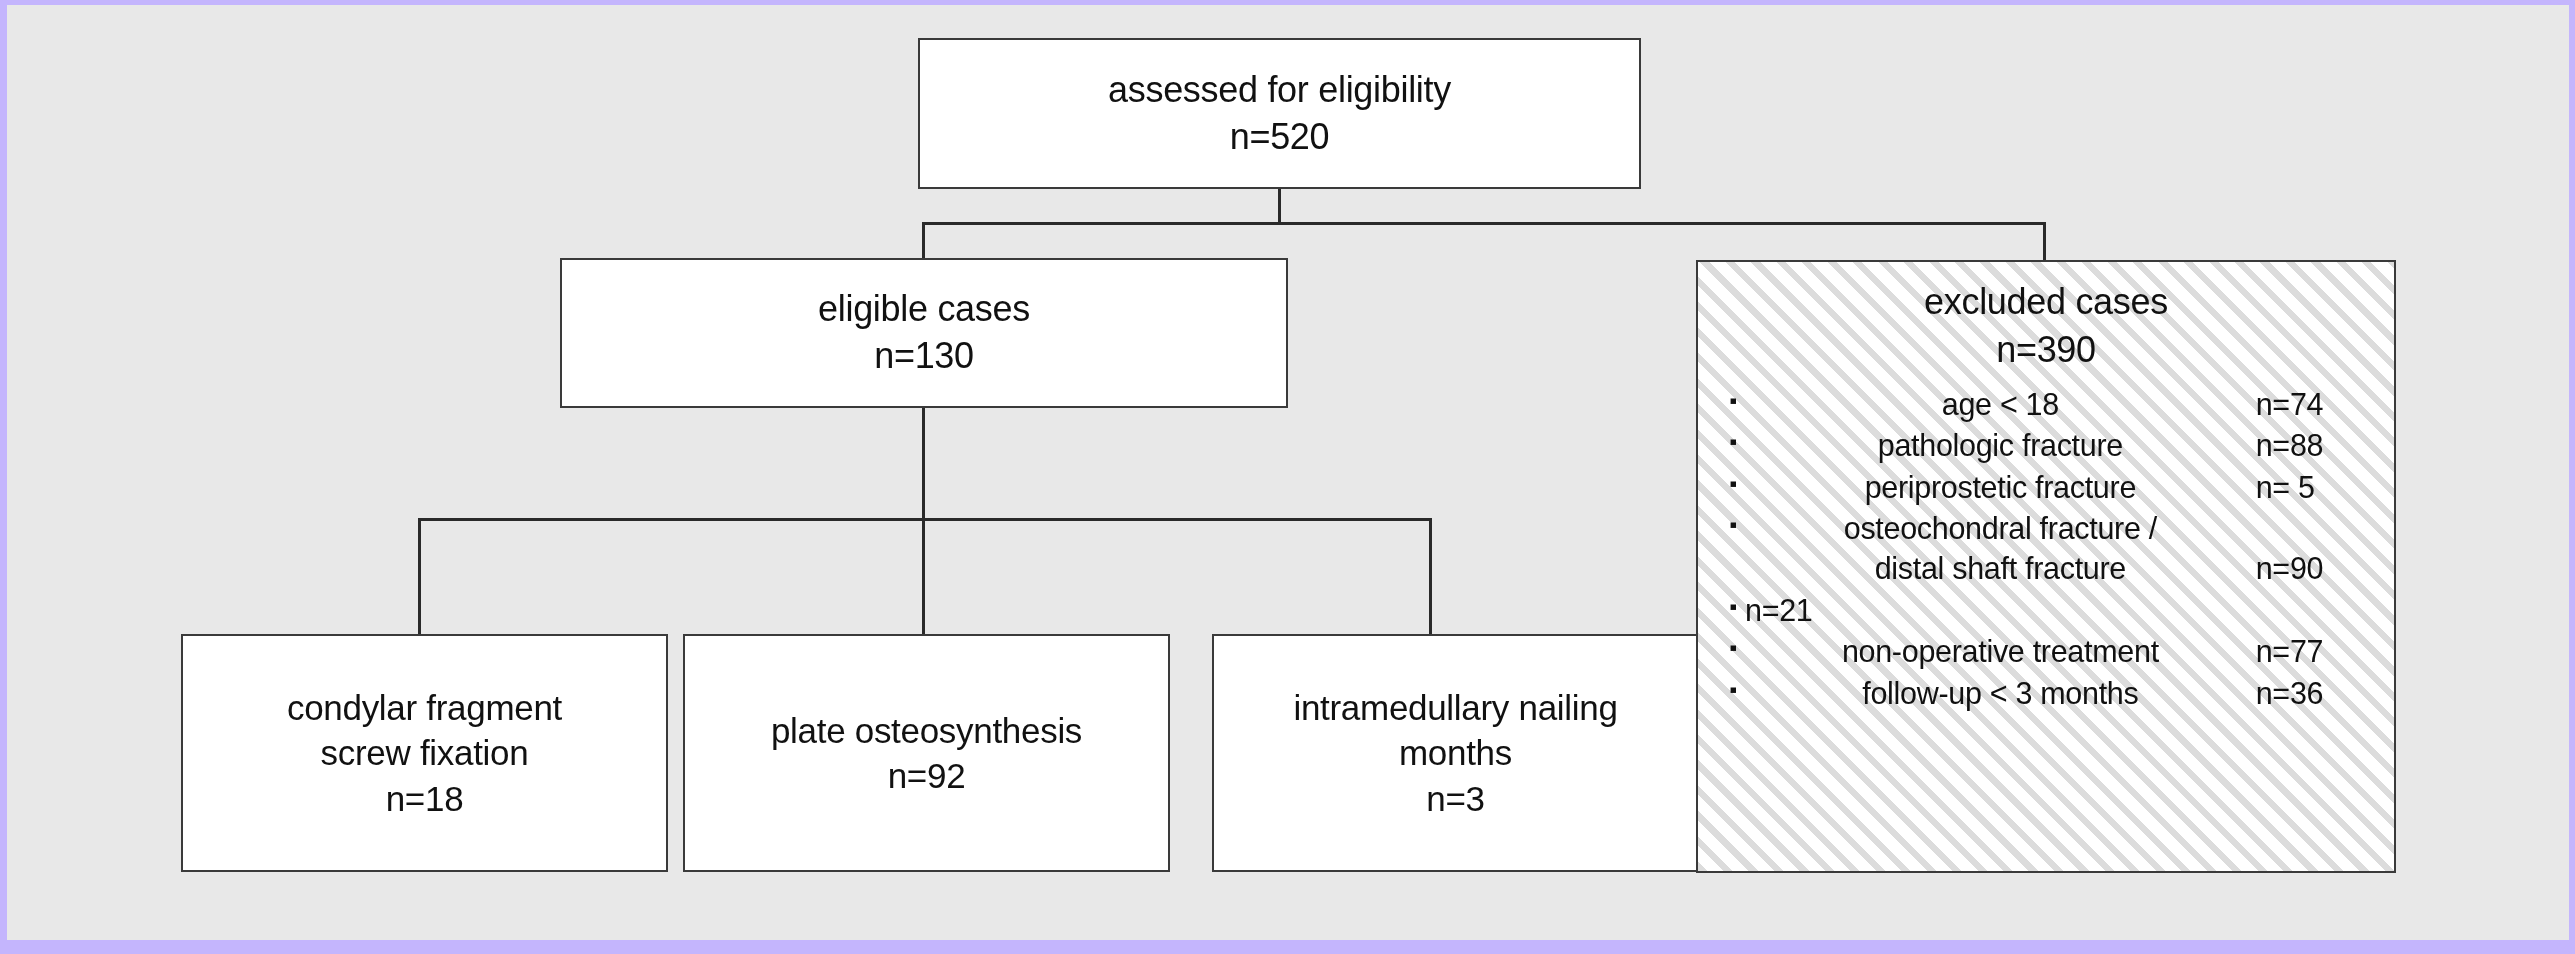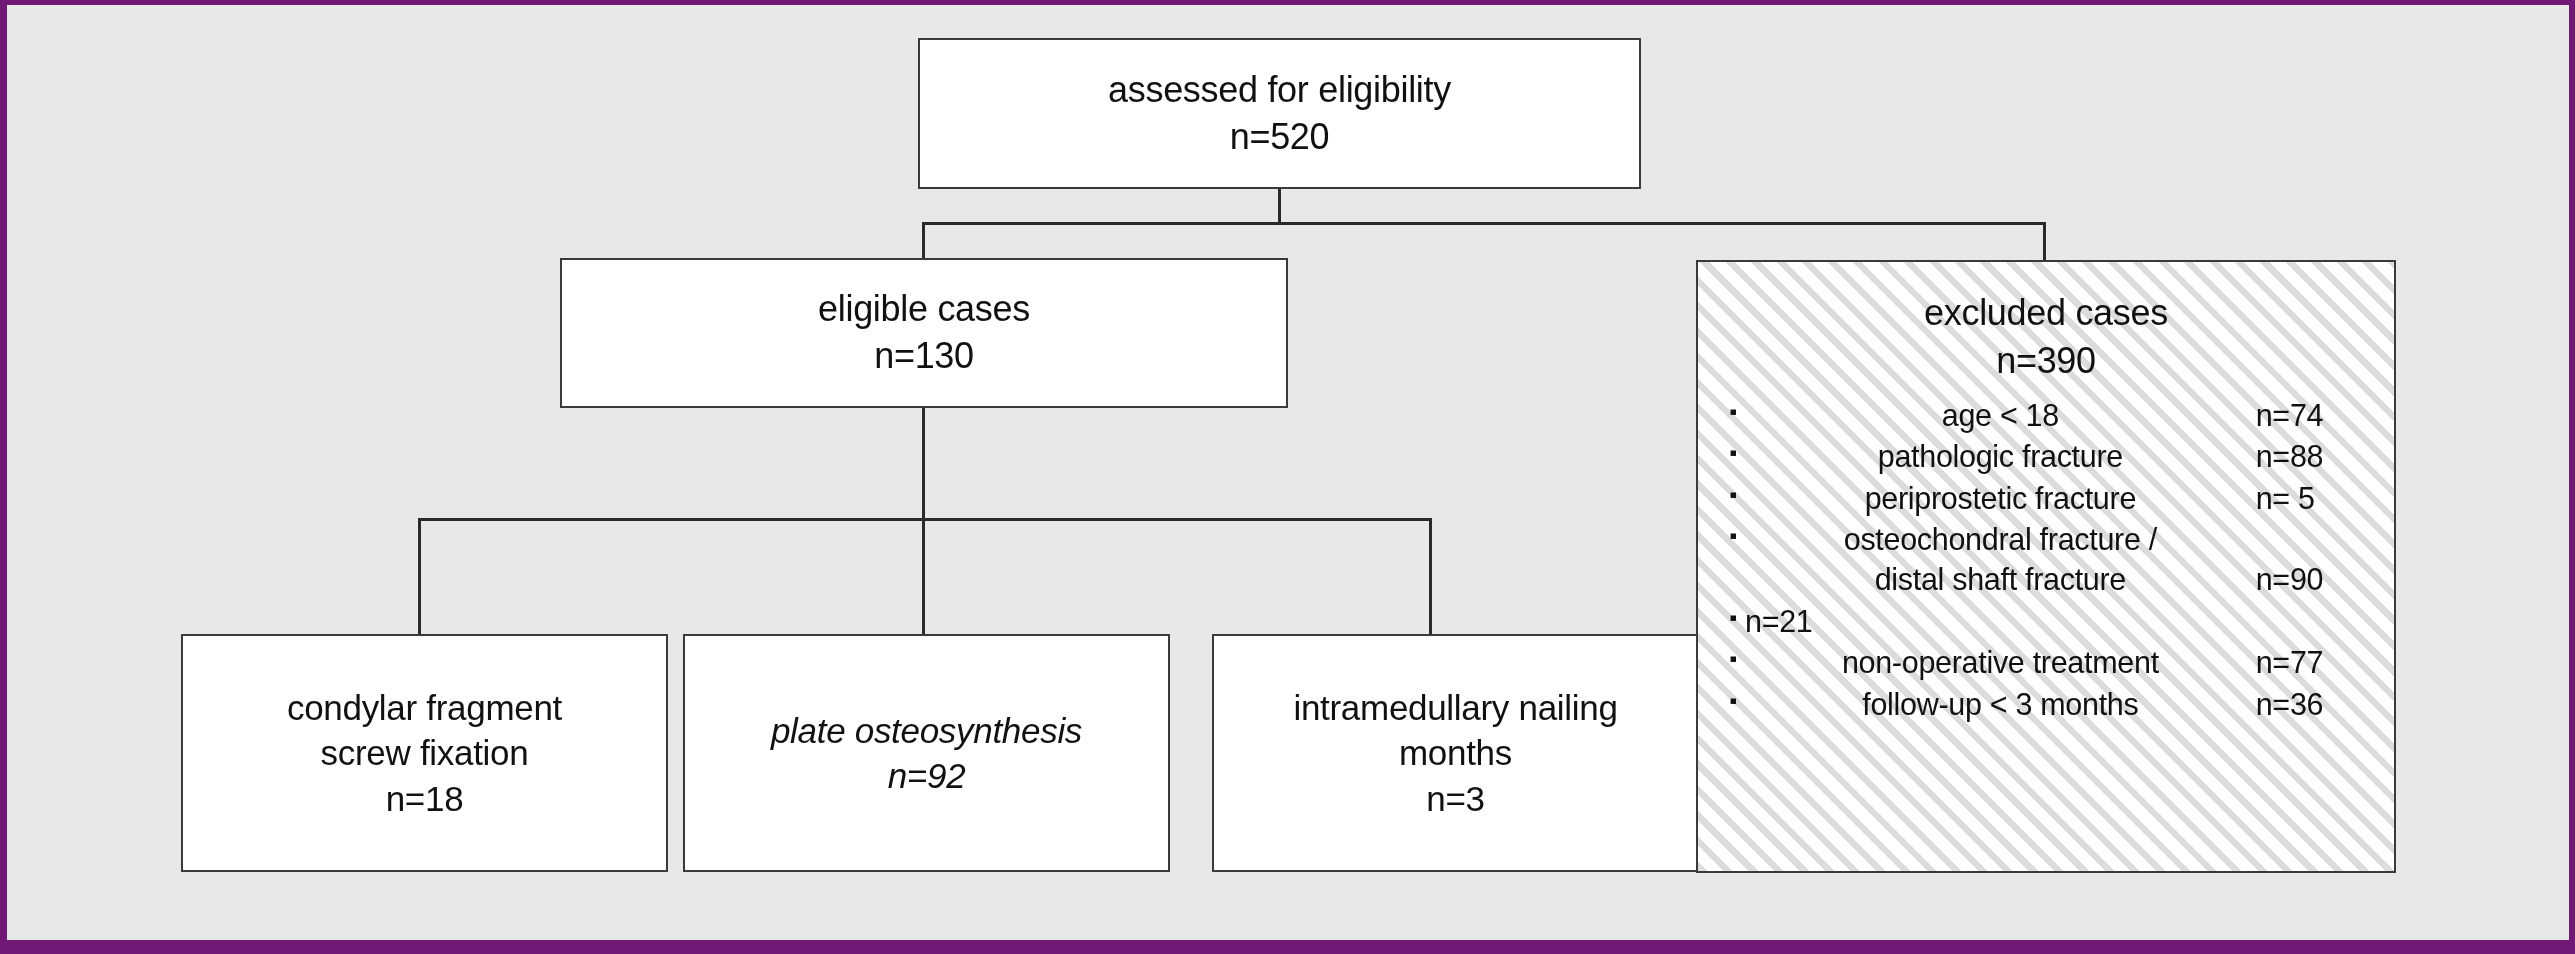--- a/index.html
+++ b/index.html
@@ -5,21 +5,21 @@
 <style>
   html, body {
     margin: 0;
     padding: 0;
     background: #ffffff;
   }
   #canvas {
     position: relative;
     width: 2576px;
     height: 955px;
-    background: #701a75;
+    background: #c4b5fd;
     font-family: "Liberation Sans", "DejaVu Sans", sans-serif;
     overflow: hidden;
   }
   
   #plate {
     position: absolute;
     left: 7px;
     top: 4.7px;
     width: 2562px;
     height: 935px;
@@ -71,21 +71,20 @@
     height: 238px;
     font-size: 35px;
     align-items: center;
   }
   #box-plate {
     left: 683px;
     top: 634px;
     width: 487px;
     height: 238px;
     font-size: 35px;
-    font-style: italic;
   }
   #box-nailing {
     left: 1186px;
     top: 634px;
     width: 487px;
     height: 238px;
     font-size: 35px;
     margin-left: 26px;
   }
 
@@ -104,21 +103,21 @@
       #dcdcdc 6.5px,
       #ffffff 6.5px,
       #ffffff 18px
     );
   }
   #box-excluded .excl-head {
     text-align: center;
     font-size: 36px;
     line-height: 1.32;
     color: #111111;
-    padding-top: 27px;
+    padding-top: 16px;
     letter-spacing: -0.3px;
   }
   #box-excluded .excl-list {
     margin: 10.6px 0 0 0;
     padding: 0 15.3px 0 23.5px;
     list-style: none;
     font-size: 30.5px;
     line-height: 1.32;
     color: #111111;
     letter-spacing: -0.3px;

